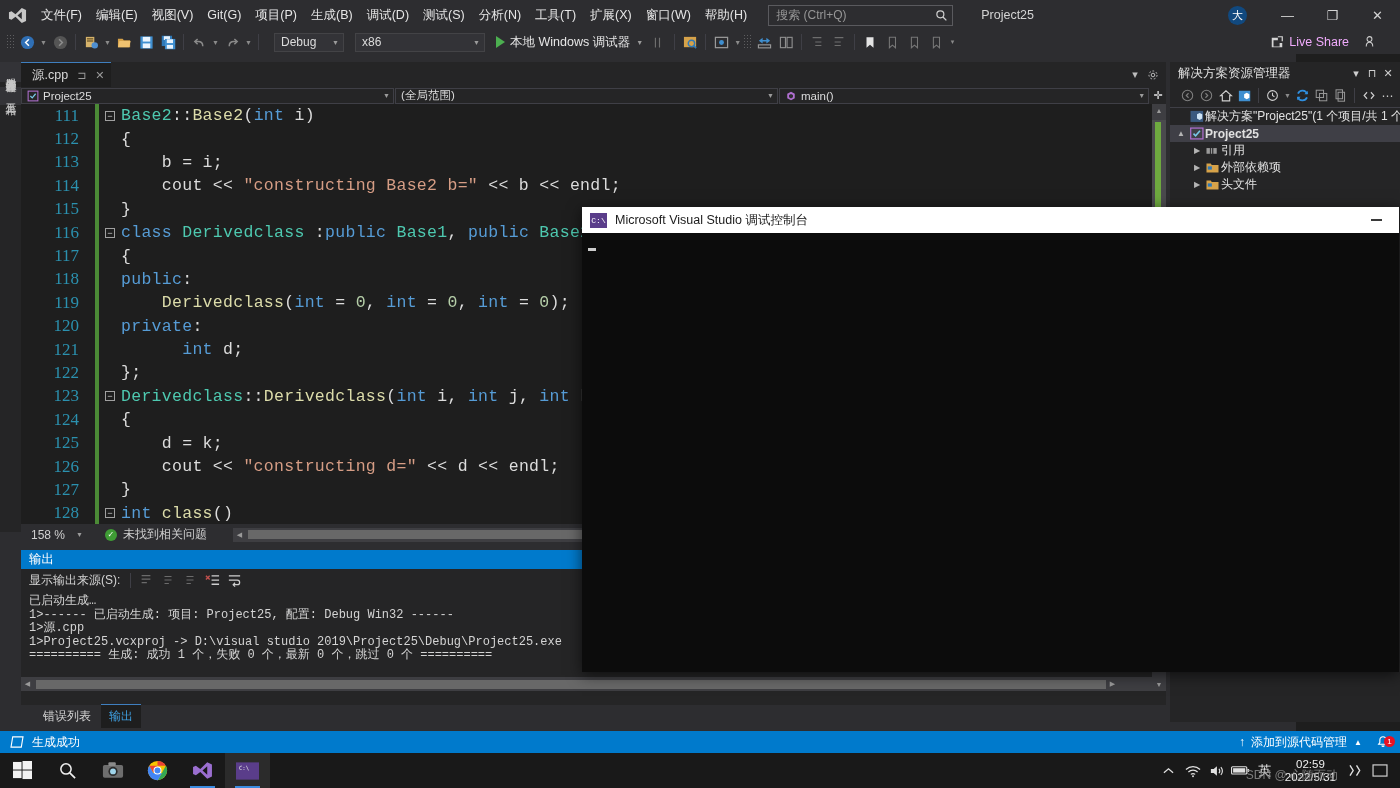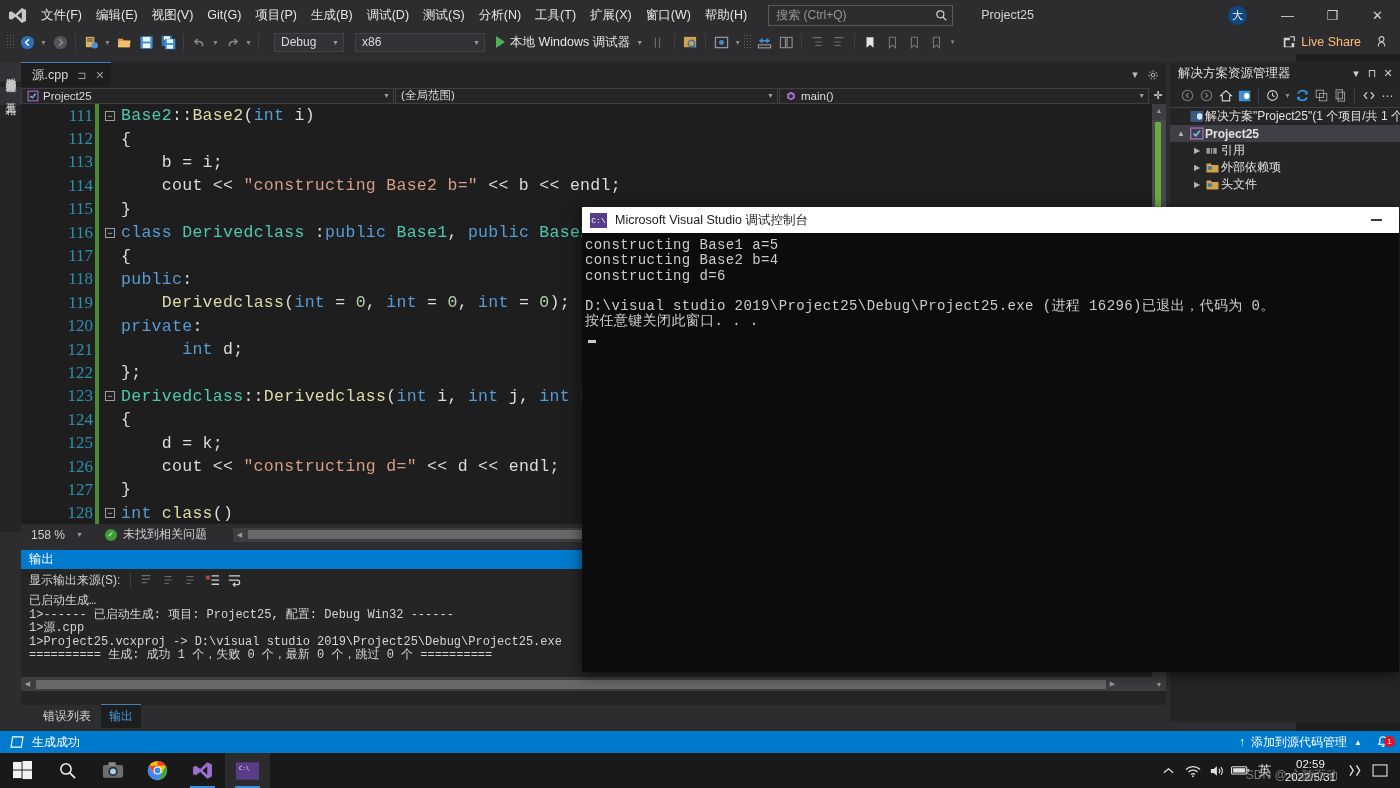--- a/index.html
+++ b/index.html
@@ -53,21 +53,21 @@
   .tb-caret { width: 11px; height: 22px; display: flex; align-items: center; justify-content: center; color: #8a8a8a; font-size: 7px; }
   .combo {
     height: 19px; background: #333337; border: 1px solid #434346;
     display: flex; align-items: center; padding: 0 4px 0 6px;
     color: #dcdcdc; font-size: 12px; margin-left: 11px;
   }
   .combo .cv { flex: 1; white-space: nowrap; }
   .combo .ca { color: #9b9b9b; font-size: 7px; margin-left: 6px; }
   .run-btn { display: flex; align-items: center; height: 22px; padding: 0 5px; margin-left: 6px; color: #e6e6e6; font-size: 12.5px; white-space: nowrap; }
   .tri-play { width: 0; height: 0; border-left: 9px solid #4caf50; border-top: 6px solid transparent; border-bottom: 6px solid transparent; margin-right: 5px; }
-  .live-share { margin-left: auto; display: flex; align-items: flex-start; color: #fdba74; font-size: 12.5px; padding-right: 12px; }
+  .live-share { margin-left: auto; display: flex; align-items: flex-start; color: #f0abfc; font-size: 12.5px; padding-right: 24px; }
 
   
   .vtabs { position: absolute; left: 0; top: 62px; width: 21px; height: 470px; background: #252526; }
   .vtab {
     writing-mode: vertical-rl; text-orientation: mixed;
     font-size: 11px; color: #c8c8c8; padding: 8px 3px; background: #333337;
     margin-bottom: 5px; white-space: nowrap; letter-spacing: .5px;
   }
 
   
@@ -90,21 +90,21 @@
   .navcombo .nc { color: #9b9b9b; font-size: 7px; margin-left: 4px; }
   .nav-glyph { width: 12px; height: 12px; margin-right: 4px; flex: none; }
 
   
   .editor {
     position: absolute; left: 21px; top: 104px; width: 1131px; height: 420px;
     background: #1e1e1e; overflow: hidden;
   }
   .codeline { display: flex; height: 23.4px; align-items: center; white-space: pre; }
   .lnum {
-    width: 74px; text-align: right; padding-right: 2px; color: #2b91af;
+    width: 74px; text-align: right; padding-right: 16px; color: #2b91af;
     font-family: "Liberation Serif", serif; font-size: 17px; flex: none;
   }
   .chgbar { width: 4px; height: 23.4px; flex: none; background: #4b8a36; }
   .gutter2 { width: 22px; flex: none; display: flex; align-items: center; justify-content: center; }
   .fold {
     width: 10px; height: 10px; border: 1px solid #a0a0a0; color: #cfcfcf;
     font-size: 9px; line-height: 8px; text-align: center; font-family: "Liberation Sans", sans-serif;
   }
   .ctext { font-family: "Liberation Mono", monospace; font-size: 16.5px; color: #dcdcdc; letter-spacing: .3px; }
   .k-blue { color: #569cd6; }
@@ -674,28 +674,20 @@
     <div class="con-title">
       <span class="con-ico">C:\</span>
       <span class="con-name">Microsoft Visual Studio 调试控制台</span>
       <span class="con-min">
         <svg width="11" height="2" viewBox="0 0 11 2">
             <rect width="11" height="2" fill="#3a3a3a"></rect>
           </svg>
       </span>
     </div>
     <div class="con-body">
-      <div id="console-lines">
-          <div class="con-line">constructing Base1 a=5</div>
-          <div class="con-line">constructing Base2 b=4</div>
-          <div class="con-line">constructing d=6</div>
-          <div class="con-line">&nbsp;</div>
-          <div class="con-line">D:\visual studio 2019\Project25\Debug\Project25.exe (进程 16296)已退出，代码为 0。</div>
-          <div class="con-line">按任意键关闭此窗口. . .</div>
-        </div>
       <div class="con-caret"></div>
     </div>
   </div>
 
   <div class="statusbar">
     <div class="sb-left">
       <svg width="14" height="12" viewBox="0 0 16 14" style="margin-right:8px">
         <path d="M3 1h12l-2 12H1Z" fill="none" stroke="#ffffff" stroke-width="1.3"></path>
       </svg>
       <span>生成成功</span>

